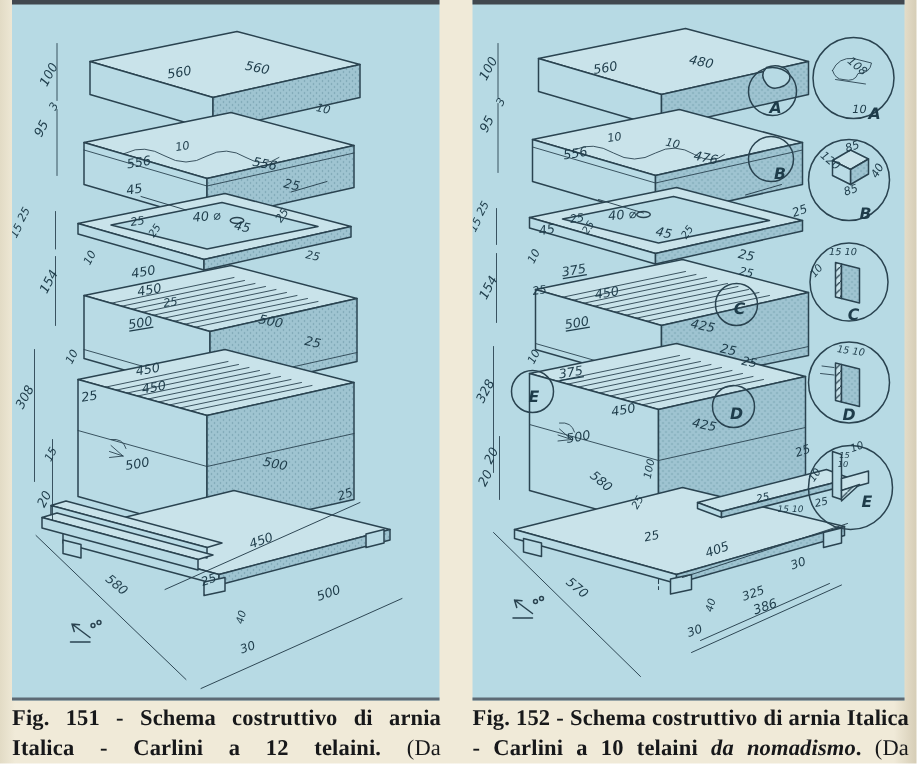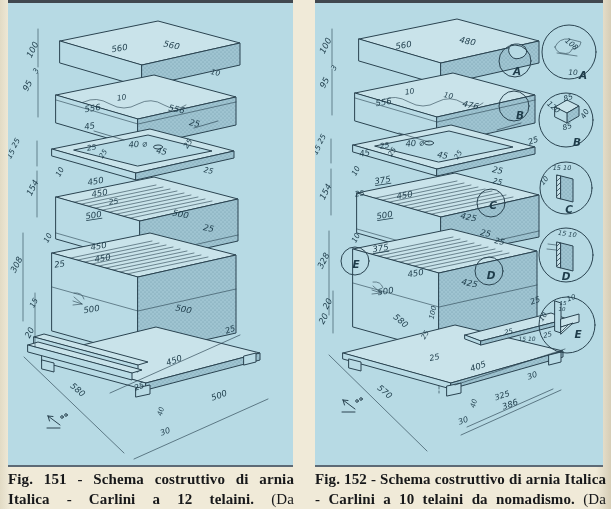--- a/index.html
+++ b/index.html
@@ -27,21 +27,21 @@
   svg .rightf2{fill:url(#dots2)}
   svg .hole{fill:#b7dae4}
   svg .hatch2{fill:url(#hatch2)}
   .caption{
     position:absolute;top:470px;font-size:15px;line-height:1.33;
     color:#17181a;text-align:justify;font-weight:bold;letter-spacing:.1px;
   }
   #caption-left{left:8px;width:286px}
   #caption-right{left:315px;width:291px}
   .caption .src{font-weight:normal}
-  .caption .ital{}
+  .caption .ital{font-style:italic}
 </style>
 </head>
 <body>
 
 <div class="panel" id="panel-left">
   <svg viewBox="0 0 285 461" width="285" height="461">
     <defs>
       <pattern id="dots1" width="4" height="4" patternUnits="userSpaceOnUse">
         <rect width="4" height="4" fill="#9fc4d1"></rect>
         <circle cx="1" cy="1" r="0.55" fill="#6f9aa9"></circle>

